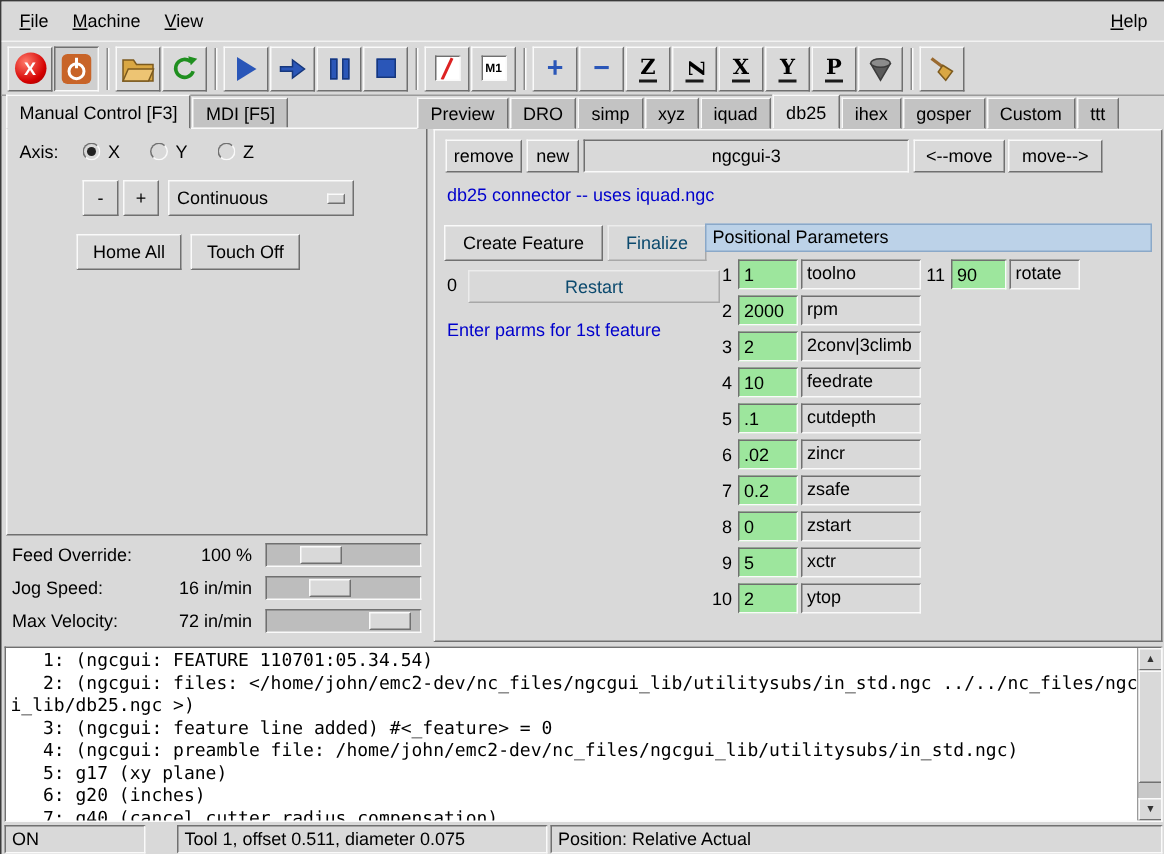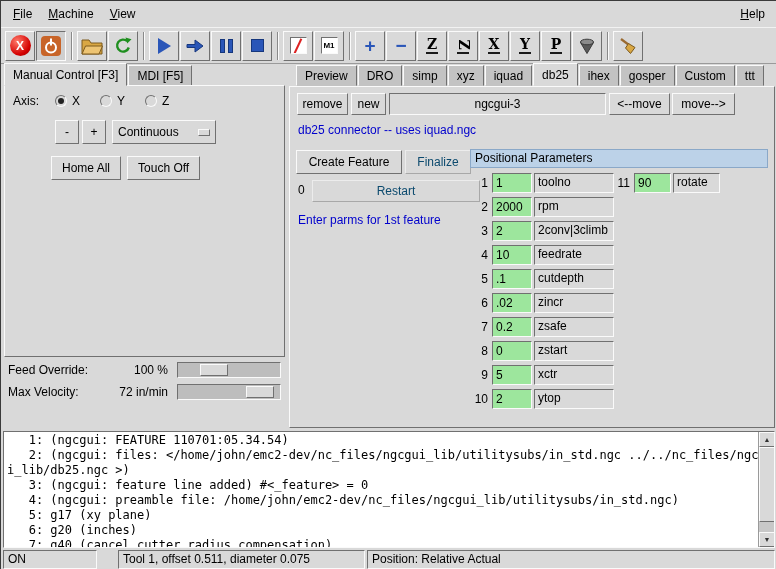--- a/index.html
+++ b/index.html
@@ -57,21 +57,21 @@
   .left-body{left:3px;top:84px;width:281px;height:272px;padding:8px;}
   .axis-row{display:flex;align-items:center;}
   .axis-row .lbl{margin-right:16px;}
   .radio-item{display:flex;align-items:center;margin-right:20px;}
   .radio{width:12px;height:12px;border-radius:50%;background:#d9d9d9;border:1px solid;
     border-color:#707070 #fafafa #fafafa #707070;margin-right:5px;position:relative;}
   .radio.selected::after{content:"";position:absolute;left:2px;top:2px;width:6px;height:6px;
     border-radius:50%;background:#222;}
   .jog-row{display:flex;align-items:center;margin-top:12px;margin-left:42px;}
   .jog-row .btn{width:24px;height:24px;margin-right:3px;}
-  .optmenu{display:flex;align-items:center;height:24px;width:104px;background:#d9d9d9;
+  .optmenu{display:flex;align-items:center;height:24px;width:124px;background:#d9d9d9;
     border:1px solid;border-color:#fafafa #707070 #707070 #fafafa;padding:0 5px;margin-left:3px;}
   .opt-ind{margin-left:auto;width:12px;height:7px;background:#d9d9d9;border:1px solid;
     border-color:#fafafa #707070 #707070 #fafafa;}
   .home-row{display:flex;align-items:center;margin-top:12px;margin-left:38px;}
   .home-row .btn{height:24px;padding:0 10px;margin-right:6px;}
   
   .sliders{position:absolute;left:3px;top:358px;width:281px;}
   .slider-row{display:flex;align-items:center;height:22px;padding:0 4px;}
   .slider-val{margin-left:auto;padding-right:9px;}
   .trough{width:104px;height:16px;background:#bdbdbd;border:1px solid;
@@ -253,29 +253,36 @@
 
   <div class="sliders">
     <div class="slider-row">
       <span>Feed Override:</span>
       <span class="slider-val">100 %</span>
       <span class="trough">
           <span class="thumb" style="left:22px;"></span>
         </span>
     </div>
     <div class="slider-row">
+      <span>Jog Speed:</span>
+      <span class="slider-val">16 in/min</span>
+      <span class="trough">
+          <span class="thumb" style="left:28px;"></span>
+        </span>
+    </div>
+    <div class="slider-row">
       <span>Max Velocity:</span>
       <span class="slider-val">72 in/min</span>
       <span class="trough">
           <span class="thumb" style="left:68px;"></span>
         </span>
     </div>
   </div>
 
-  <div class="tabs" style="left:295px;top:64px;">
+  <div class="tabs" style="left:277px;top:64px;">
     <span class="tab">Preview</span>
     <span class="tab">DRO</span>
     <span class="tab">simp</span>
     <span class="tab">xyz</span>
     <span class="tab">iquad</span>
     <span class="tab active">db25</span>
     <span class="tab">ihex</span>
     <span class="tab">gosper</span>
     <span class="tab">Custom</span>
     <span class="tab">ttt</span>

